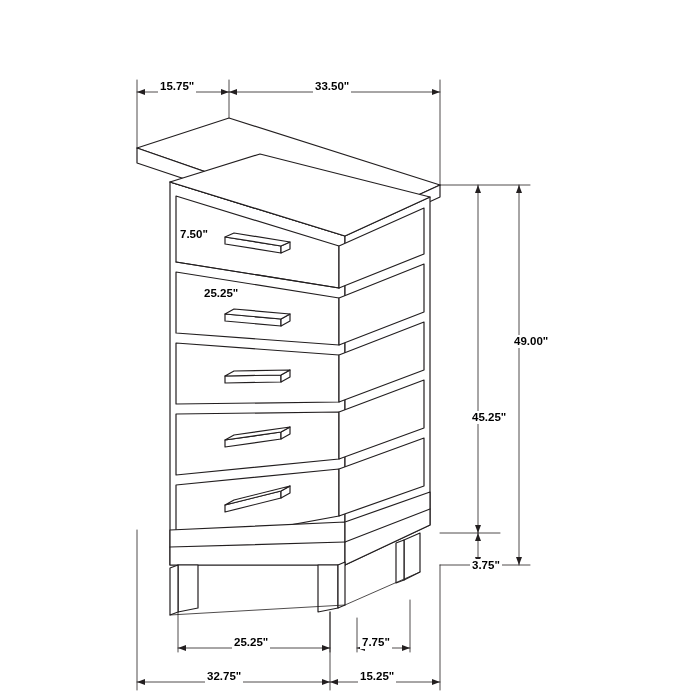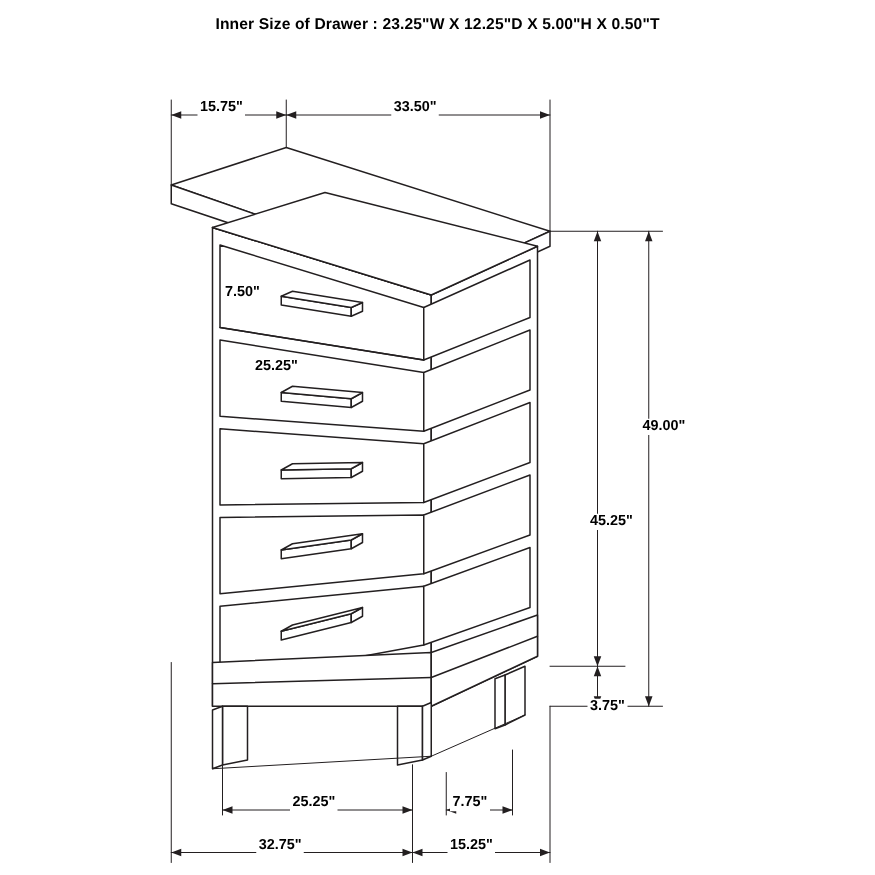--- a/index.html
+++ b/index.html
@@ -45,21 +45,20 @@
     background: #ffffff;
     padding: 0 2px;
     line-height: 13px;
   }
 </style>
 </head>
 <body>
 
 <div id="stage">
 
-  <div id="title">Inner Size of Drawer : 23.25"W X 12.25"D X 5.00"H X 0.50"T</div>
 
   <svg id="drawing" viewBox="0 0 700 700">
     <g fill="none" stroke="#231f20" stroke-width="1.2" stroke-linejoin="round" stroke-linecap="round">
 
       <g stroke-width="0.8">
 
         <line x1="137" y1="148" x2="137" y2="80"></line>
         <line x1="229" y1="118" x2="229" y2="80"></line>
         <line x1="440" y1="185" x2="440" y2="80"></line>
 

